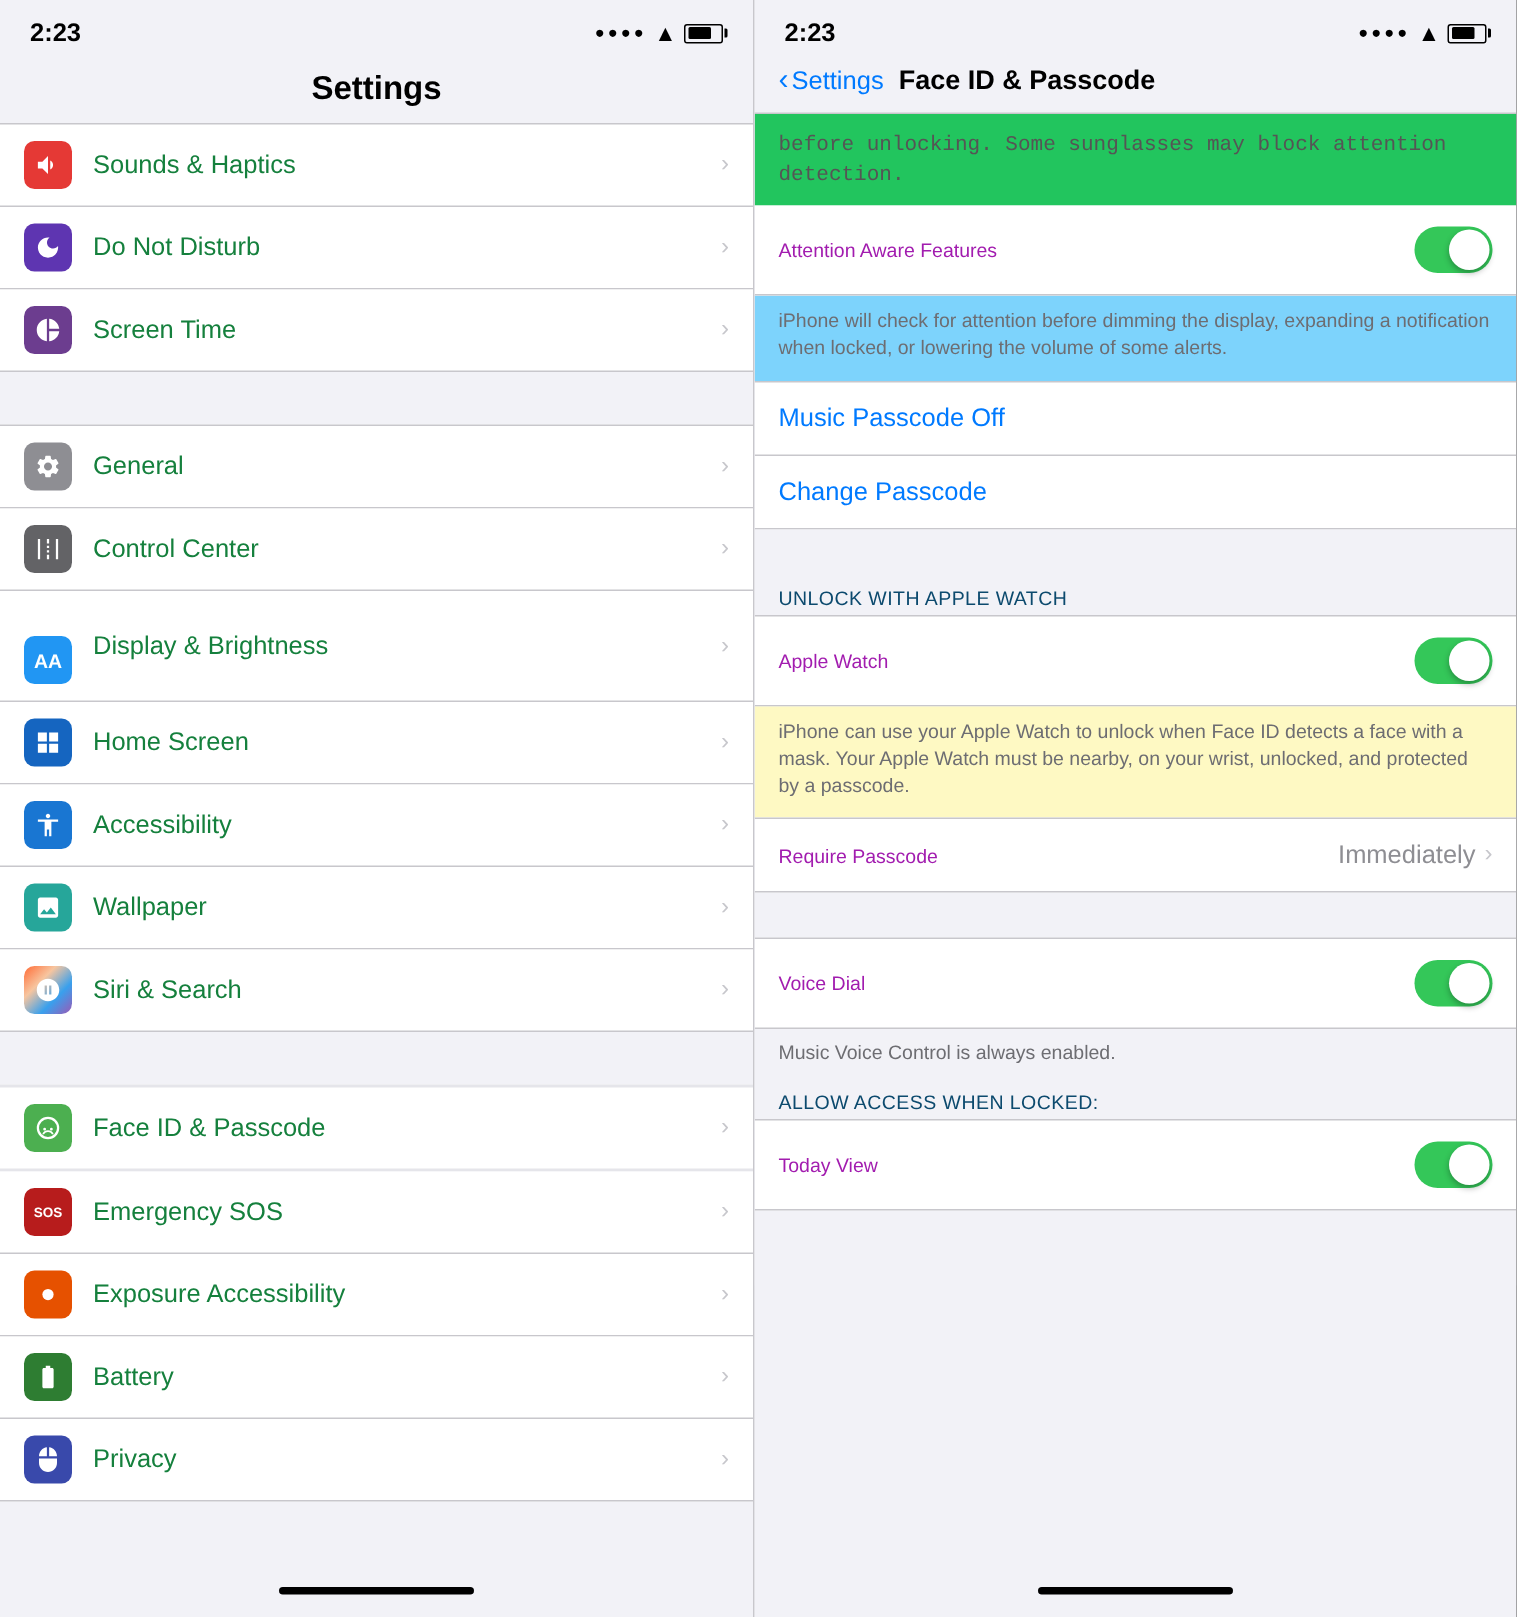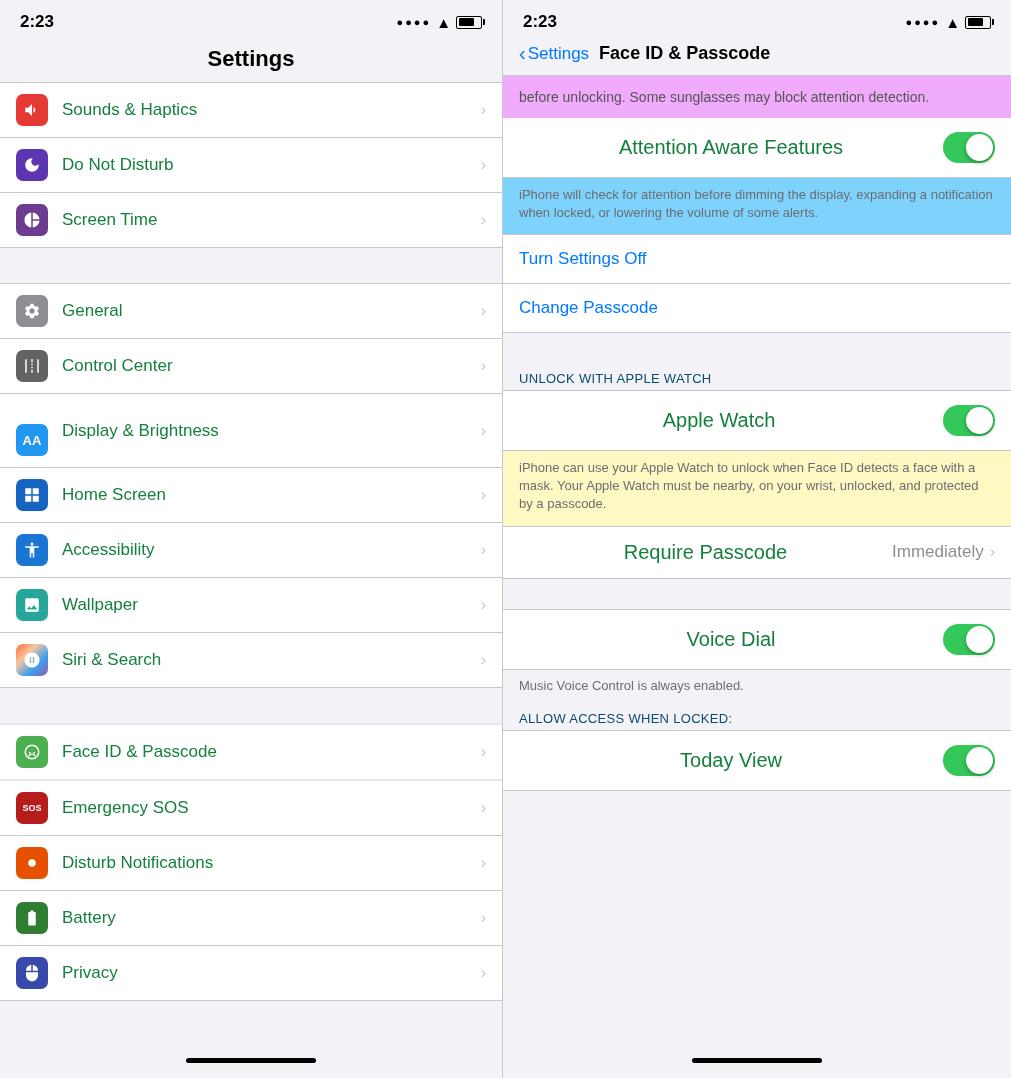--- a/index.html
+++ b/index.html
@@ -200,23 +200,22 @@
       padding: 14px 16px;
       background: #fff;
       border-bottom: 0.5px solid #c8c7cc;
       position: relative;
     }
     .right-item:first-child {
       border-top: 0.5px solid #c8c7cc;
     }
     .right-item-label {
       flex: 1;
-      font-size: 20px;
-      color: #15803d;
-      text-align: center;
+      font-size: 13px;
+      color: #a21caf;
     }
     .right-item-value {
       font-size: 17px;
       color: #8e8e93;
       margin-right: 6px;
     }
     .right-item-chevron {
       color: #c7c7cc;
       font-size: 16px;
     }
@@ -433,21 +432,21 @@
         <span class="item-label">Emergency SOS</span>
         <span class="item-chevron">›</span>
       </div>
       <div class="settings-item">
         <div class="item-icon" style="background:#e65100;">
           <svg width="18" height="18" viewBox="0 0 24 24" fill="white">
               <circle cx="12" cy="12" r="5"></circle>
               <path d="M12 1v3M12 20v3M4.22 4.22l2.12 2.12M17.66 17.66l2.12 2.12M1 12h3M20 12h3M4.22 19.78l2.12-2.12M17.66 6.34l2.12-2.12"></path>
             </svg>
         </div>
-        <span class="item-label">Disturb Notifications</span>
+        <span class="item-label">Exposure Accessibility</span>
         <span class="item-chevron">›</span>
       </div>
       <div class="settings-item">
         <div class="item-icon" style="background:#2e7d32;">
           <svg width="18" height="18" viewBox="0 0 24 24" fill="white">
               <path d="M15.67 4H14V2h-4v2H8.33C7.6 4 7 4.6 7 5.33v15.33C7 21.4 7.6 22 8.33 22h7.33c.74 0 1.34-.6 1.34-1.33V5.33C17 4.6 16.4 4 15.67 4z"></path>
             </svg>
         </div>
         <span class="item-label">Battery</span>
         <span class="item-chevron">›</span>
@@ -487,32 +486,32 @@
   <div class="right-nav">
     <div class="back-btn">
       <span class="back-chevron">‹</span>
       <span style="color:#007aff;font-size:17px;">Settings</span>
     </div>
     <span class="right-page-title">Face ID &amp; Passcode</span>
   </div>
 
   <div class="right-content">
 
-    <div style="padding:12px 16px 10px;font-size:14px;color:#555;background:#f0abfc;line-height:1.4;">before unlocking. Some sunglasses may block attention detection.</div>
+    <div style="padding:12px 16px 10px;font-size:14px;color:#555;background:#22c55e;line-height:1.4;font-family:Liberation Mono, monospace;">before unlocking. Some sunglasses may block attention detection.</div>
 
     <div class="right-item">
       <span class="right-item-label">Attention Aware Features</span>
       <div class="toggle on">
         <div class="toggle-knob"></div>
       </div>
     </div>
 
     <div style="padding:8px 16px 12px;font-size:13px;color:#6d6d72;background:#7dd3fc;line-height:1.4;">iPhone will check for attention before dimming the display, expanding a notification when locked, or lowering the volume of some alerts.</div>
 
-    <div class="right-item-blue" style="border-top:0.5px solid #c8c7cc;">Turn Settings Off</div>
+    <div class="right-item-blue" style="border-top:0.5px solid #c8c7cc;">Music Passcode Off</div>
     <div class="right-item-blue">Change Passcode</div>
 
     <div class="right-gap"></div>
 
     <div class="section-label">UNLOCK WITH APPLE WATCH</div>
 
     <div class="apple-watch-row">
       <span class="right-item-label">Apple Watch</span>
       <div class="toggle on">
         <div class="toggle-knob"></div>

